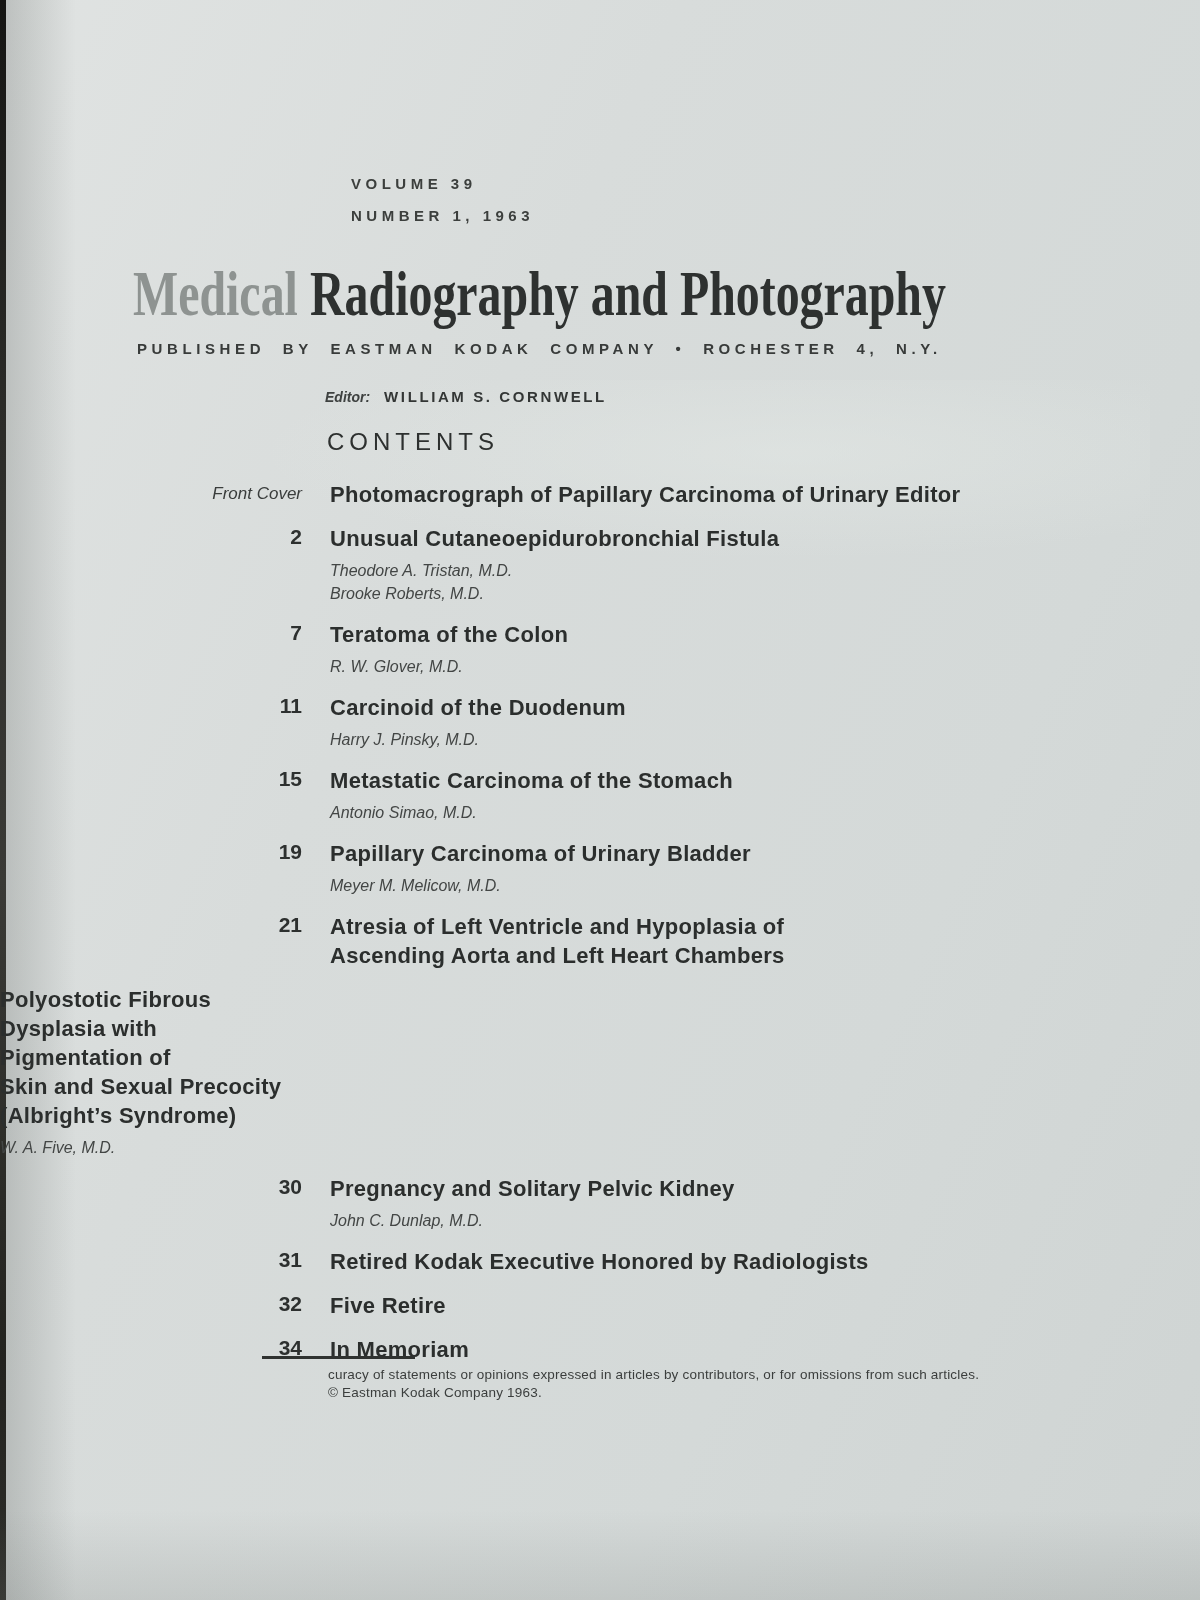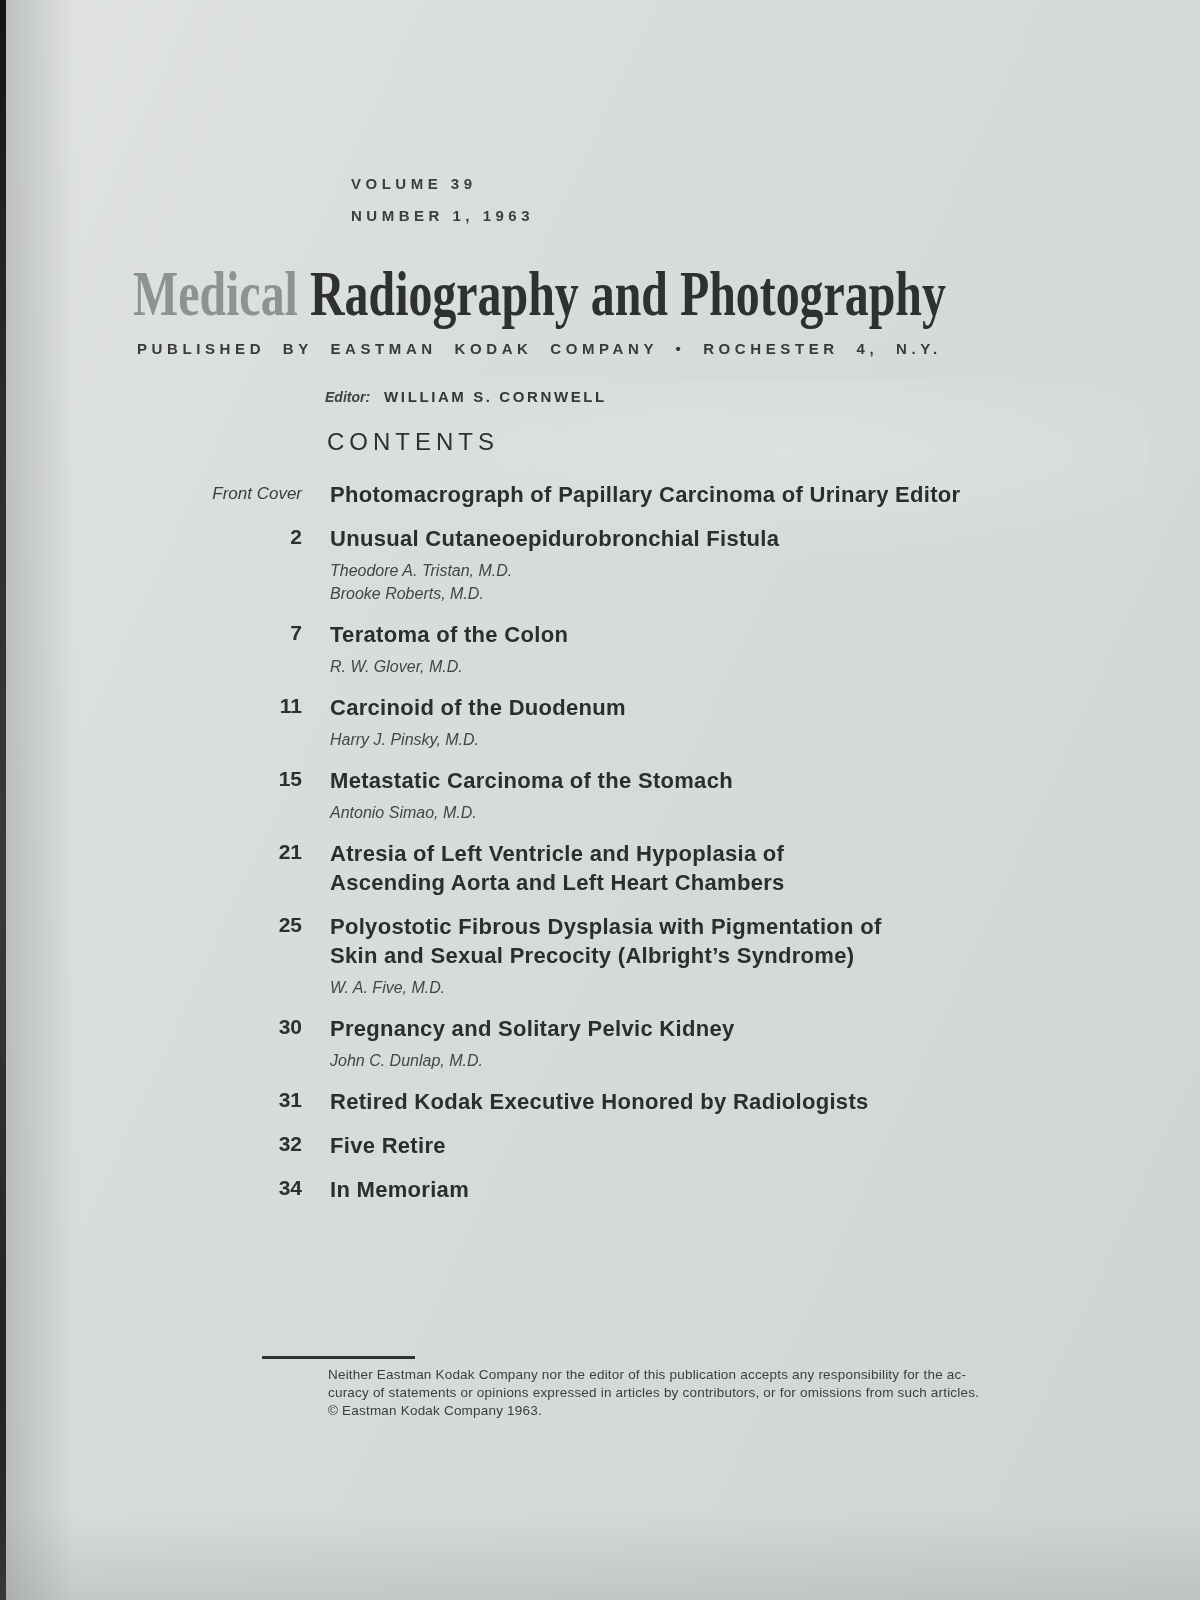--- a/index.html
+++ b/index.html
@@ -108,31 +108,37 @@
     </div>
 
     <div class="toc-entry">
       <div class="toc-page">15</div>
       <div>
         <div class="toc-title">Metastatic Carcinoma of the Stomach</div>
         <div class="toc-author first">Antonio Simao, M.D.</div>
       </div>
     </div>
 
+    <div class="toc-entry">
+      <div class="toc-page">19</div>
+      <div>
+        <div class="toc-title">Papillary Carcinoma of Urinary Bladder</div>
+        <div class="toc-author first">Meyer M. Melicow, M.D.</div>
+      </div>
+    </div>
 
     <div class="toc-entry">
       <div class="toc-page">21</div>
       <div>
         <div class="toc-title">Atresia of Left Ventricle and Hypoplasia of
 Ascending Aorta and Left Heart Chambers</div>
       </div>
     </div>
 
     <div class="toc-entry">
-      <div class="toc-page">25</div>
       <div>
         <div class="toc-title">Polyostotic Fibrous Dysplasia with Pigmentation of
 Skin and Sexual Precocity (Albright’s Syndrome)</div>
         <div class="toc-author first">W. A. Five, M.D.</div>
       </div>
     </div>
 
     <div class="toc-entry">
       <div class="toc-page">30</div>
       <div>
@@ -159,17 +165,16 @@
       <div class="toc-page">34</div>
       <div>
         <div class="toc-title">In Memoriam</div>
       </div>
     </div>
 
   </div>
 
   <div class="footer-rule"></div>
   <div class="disclaimer">
-    <div>Neither Eastman Kodak Company nor the editor of this publication accepts any responsibility for the ac-</div>
     <div>curacy of statements or opinions expressed in articles by contributors, or for omissions from such articles.</div>
     <div>© Eastman Kodak Company 1963.</div>
   </div>
 </div>
 
 </body></html>

